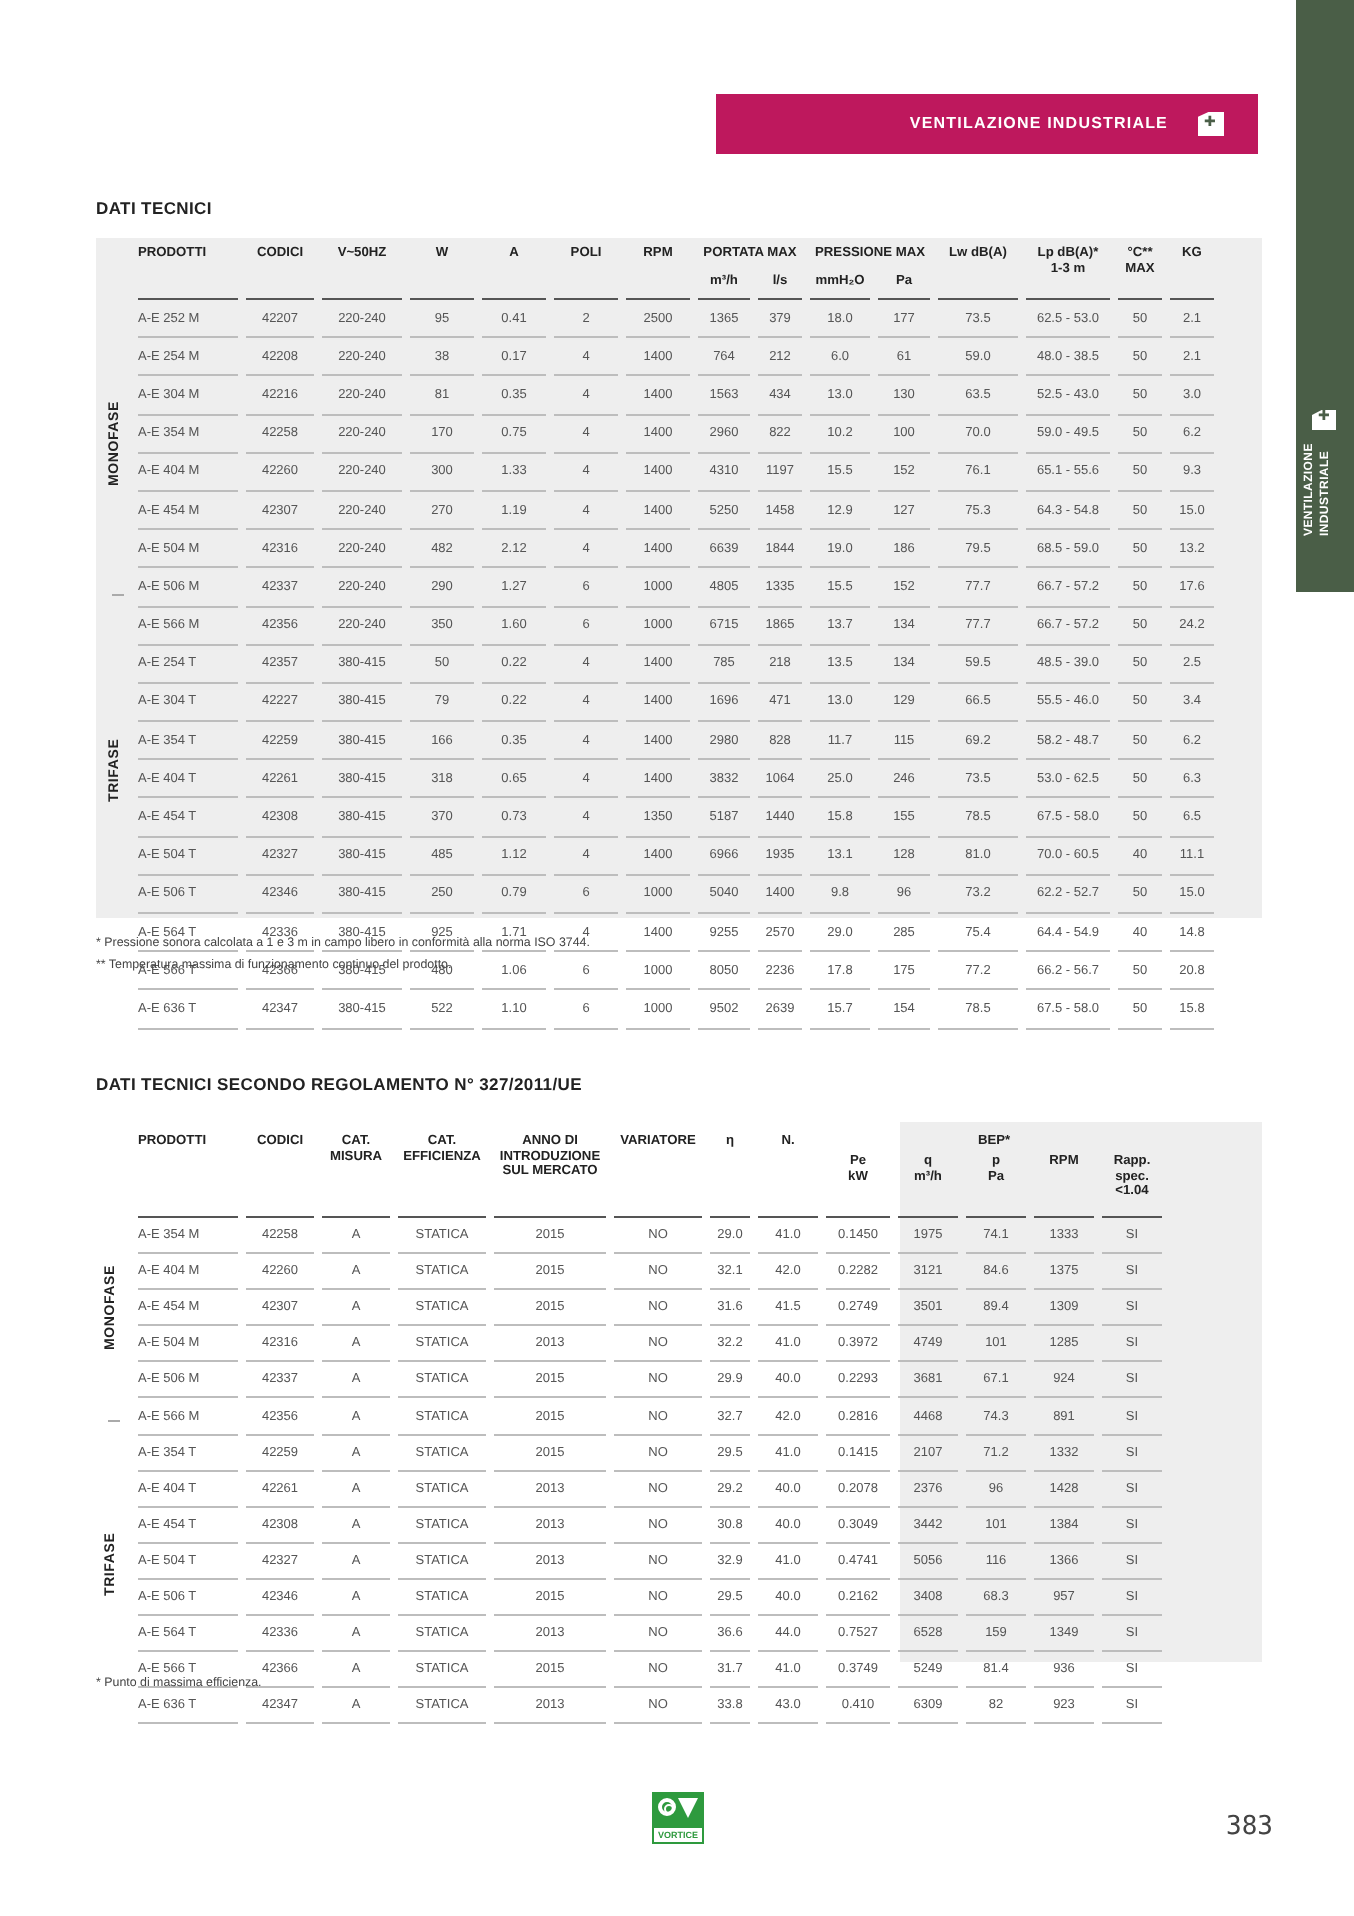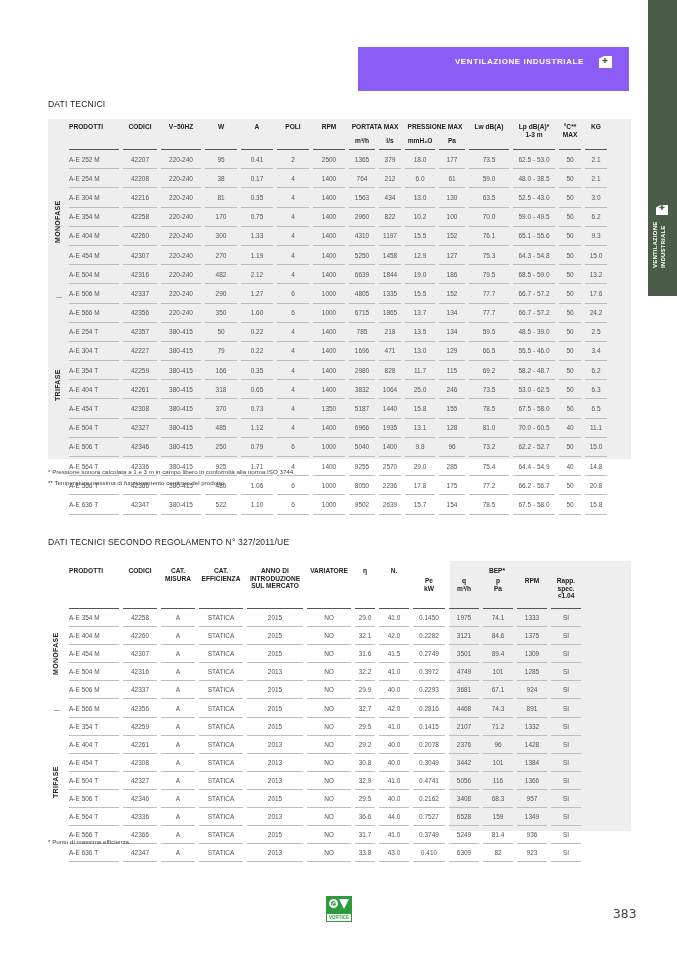--- a/index.html
+++ b/index.html
@@ -4,26 +4,26 @@
 <style>
   * { box-sizing: border-box; margin: 0; padding: 0; }
   html, body { width: 677px; height: 958px; background: #ffffff; overflow: hidden; }
   body { position: relative; font-family: "Liberation Sans", sans-serif; color: #3a3a3a; }
 
   .side-tab { position: absolute; left: 648px; top: 0; width: 29px; height: 296px; background: #4a5e47; }
   .side-tab .tab-icon { position: absolute; left: 8px; top: 205px; width: 12px; height: 10px; background: #fff; clip-path: polygon(0 25%, 40% 0, 100% 0, 100% 100%, 0 100%); }
   .side-tab .tab-icon::after { content: "✚"; position: absolute; left: 3px; top: -1px; font-size: 7px; color: #4a5e47; }
   .side-tab .tab-text { position: absolute; left: 3px; top: 268px; transform: rotate(-90deg); transform-origin: left top; font-size: 6px; font-weight: bold; color: #fff; line-height: 8px; letter-spacing: 0.2px; width: 60px; }
 
-  .header-bar { position: absolute; left: 358px; top: 47px; width: 271px; height: 44px; background: #8b5cf6; }
+  .header-bar { position: absolute; left: 358px; top: 47px; width: 271px; height: 30px; background: #be185d; }
   .header-bar .title { position: absolute; right: 45px; top: 10px; font-size: 8px; font-weight: bold; color: #fff; letter-spacing: 0.6px; }
   .header-bar .hdr-icon { position: absolute; right: 17px; top: 9px; width: 13px; height: 12px; background: #fff; clip-path: polygon(0 20%, 40% 0, 100% 0, 100% 100%, 0 100%); }
   .header-bar .hdr-icon::after { content: "✚"; position: absolute; left: 3px; top: 1px; font-size: 7px; color: #4a5e47; }
 
-  .section-title { position: absolute; left: 48px; font-size: 8.5px; font-weight: normal; color: #222; letter-spacing: 0.2px; }
+  .section-title { position: absolute; left: 48px; font-size: 8.5px; font-weight: bold; color: #222; letter-spacing: 0.2px; }
 
   
   .t1 { position: absolute; left: 48px; top: 119px; width: 583px; height: 340px; background: #eeeeee; }
   .t1 table { position: absolute; left: 17px; top: 4px; border-collapse: separate; border-spacing: 4px 0; font-size: 6.5px; }
   table th { font-weight: bold; color: #222; font-size: 6.6px; text-align: center; vertical-align: top; line-height: 7.5px; }
   table td { text-align: center; color: #555; height: 19.2px; vertical-align: middle; border-bottom: 1px solid #bdbdbd; white-space: nowrap; }
   table td.left { text-align: left; }
   table th.u { border-bottom: 1.5px solid #555; }
   .group-label { position: absolute; font-size: 7px; font-weight: bold; color: #222; transform: rotate(-90deg); transform-origin: left top; letter-spacing: 0.3px; }
   .group-sep { position: absolute; width: 6px; height: 1px; background: #aaa; }

